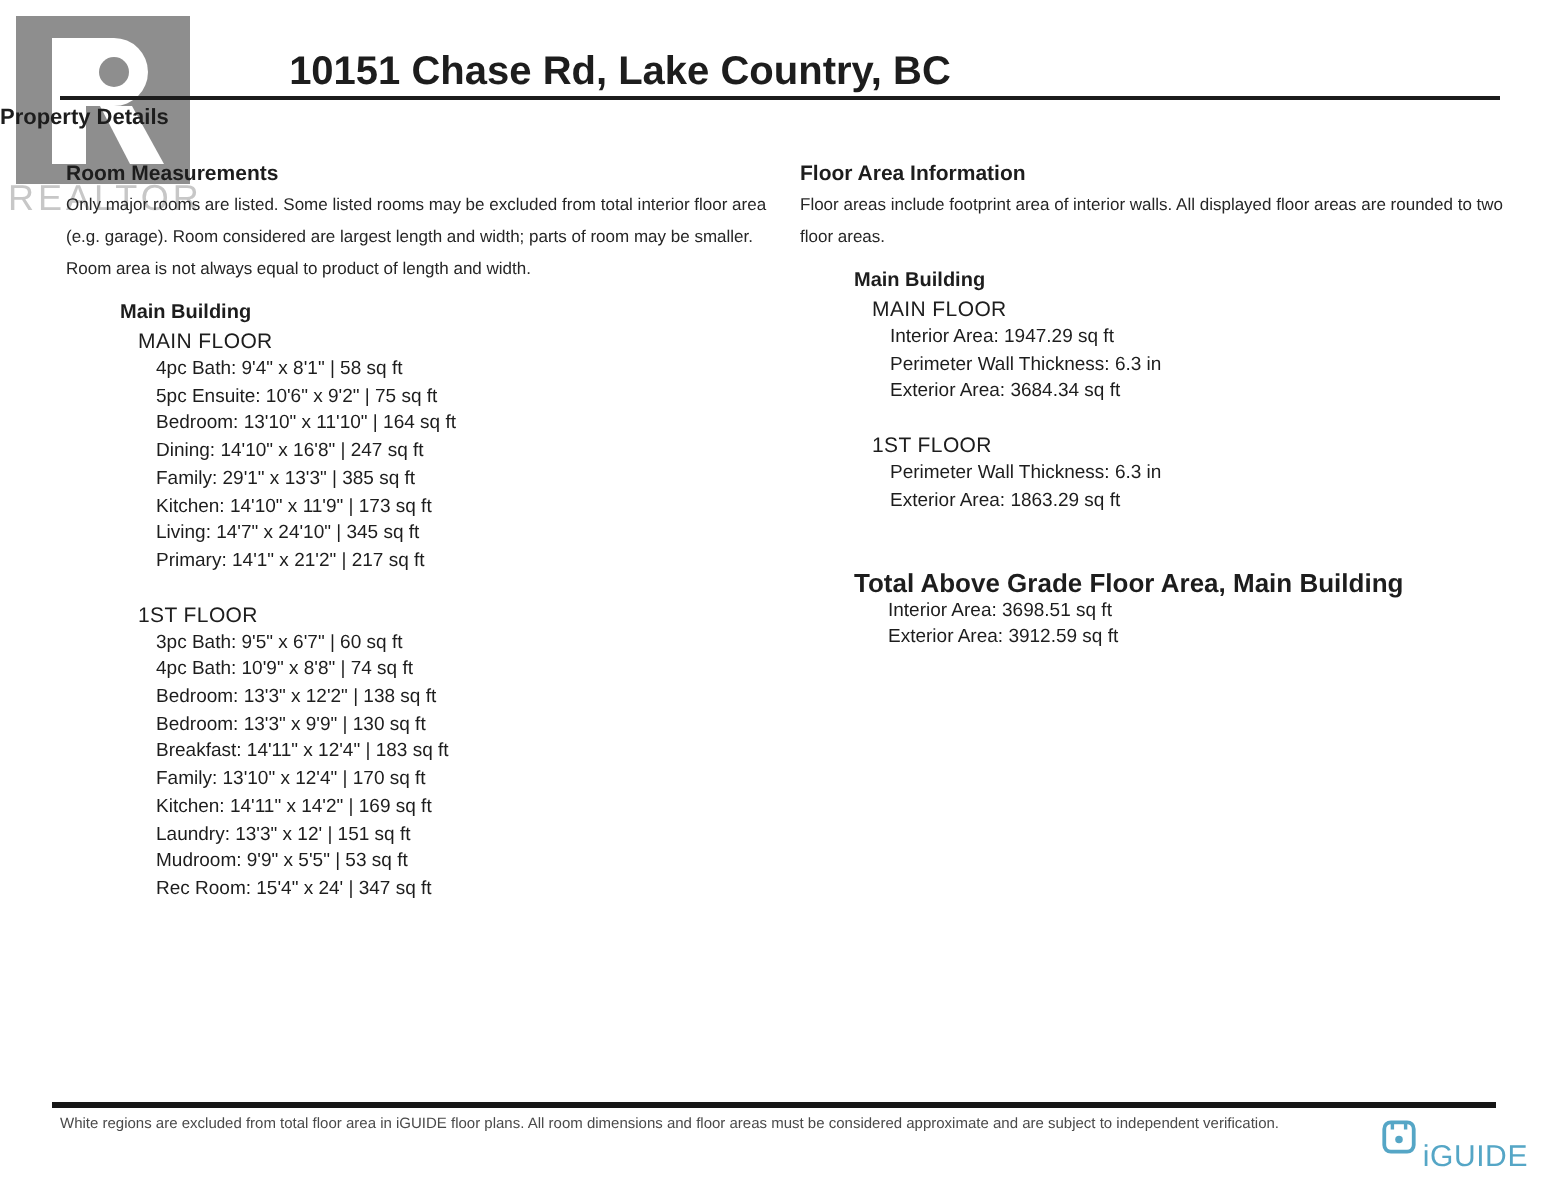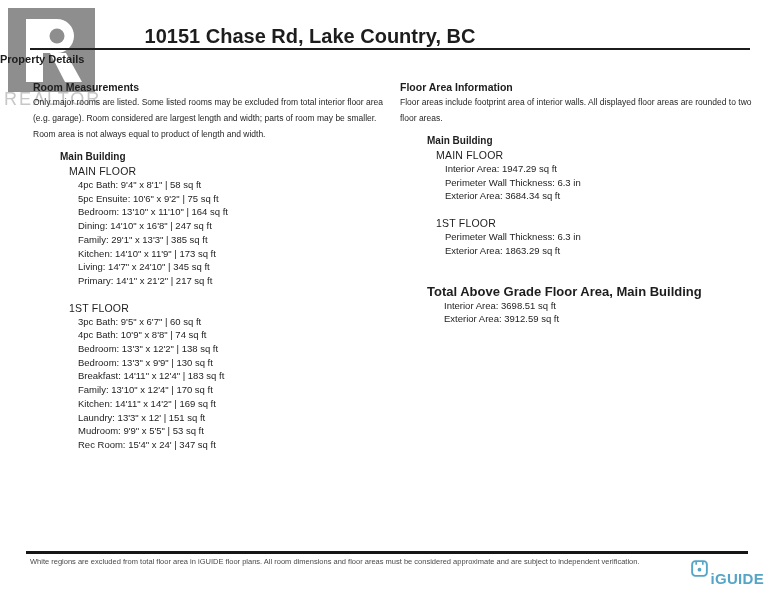--- a/index.html
+++ b/index.html
@@ -35,21 +35,21 @@
   .total-heading { margin-top:26px; margin-left:27px; font-size:13px; font-weight:bold; line-height:15px; }
   .total-list .item { margin-left:44px; }
 
   
   .footer-rule { position:absolute; left:26px; top:551px; width:722px; height:3px;
                  background:#161616; z-index:1; }
   .footer-text { position:absolute; left:30px; top:557px; width:640px; font-size:7.5px;
                  color:#4a4a4a; white-space:nowrap; z-index:1; }
   .iguide { position:absolute; right:12px; top:554px; display:flex; align-items:center;
             gap:3px; z-index:1; }
-  .iguide-label { font-size:15px; font-weight:bold; color:#55a6c6; letter-spacing:.3px;margin-top:16px; }
+  .iguide-label { font-size:15px; font-weight:normal; color:#55a6c6; letter-spacing:.3px;margin-top:16px; }
 </style>
 </head>
 <body>
 
 <div class="page">
 
   <div class="watermark">
     <span>
       <svg width="87" height="84" viewBox="0 0 87 84">
         <rect width="87" height="84" fill="#8e8e8e"></rect>

